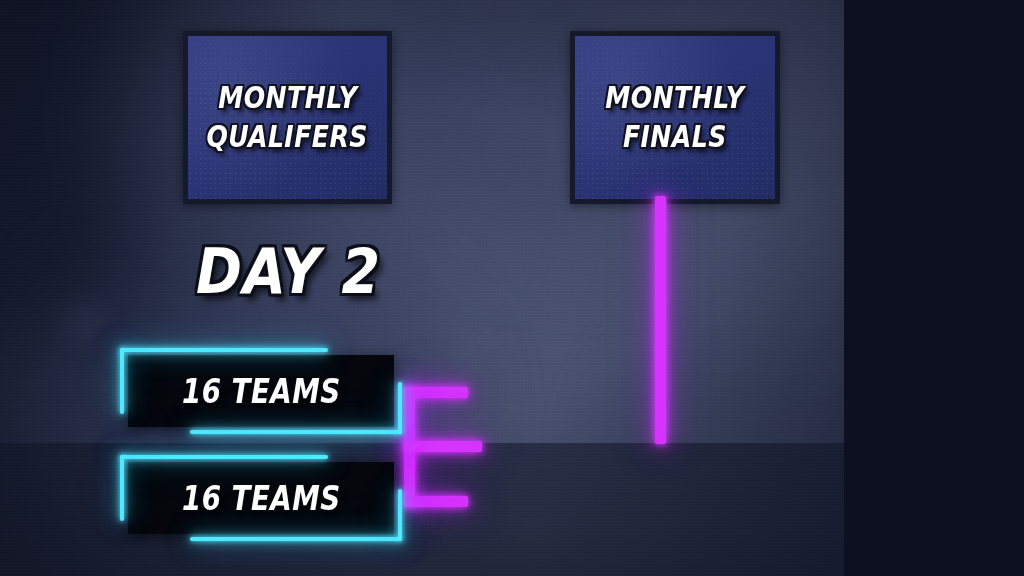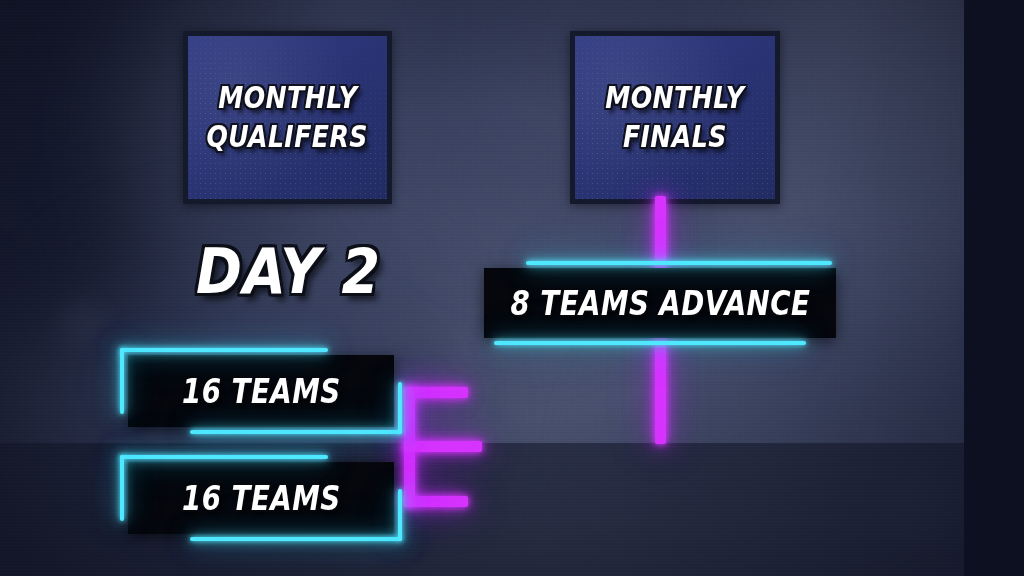--- a/index.html
+++ b/index.html
@@ -3,21 +3,21 @@
 <meta charset="utf-8">
 <title>Tournament Structure</title>
 <style>
   html, body {
     margin: 0;
     padding: 0;
     background: #0d1020;
   }
   #stage {
     position: relative;
-    width: 964px;
+    width: 844px;
     height: 576px;
     overflow: hidden;
     font-family: "DejaVu Sans", sans-serif;
     background: #3c4460;
   }
 
   
   .bg-base {
     position: absolute;
     inset: 0;
@@ -316,20 +316,15 @@
   </div>
 
   <div class="bar" id="bar-teams-2">
     <span class="glow gh g-top"></span>
     <span class="glow gv g-lft"></span>
     <span class="glow gh g-bot"></span>
     <span class="glow gv g-rgt"></span>
     <span class="impact btext">16 TEAMS</span>
   </div>
 
-  <div class="bar" id="bar-advance">
-    <span class="glow gh g-top"></span>
-    <span class="glow gh g-bot"></span>
-    <span class="impact btext">8 TEAMS ADVANCE</span>
-  </div>
 
 
 </div>
 
 </body></html>

